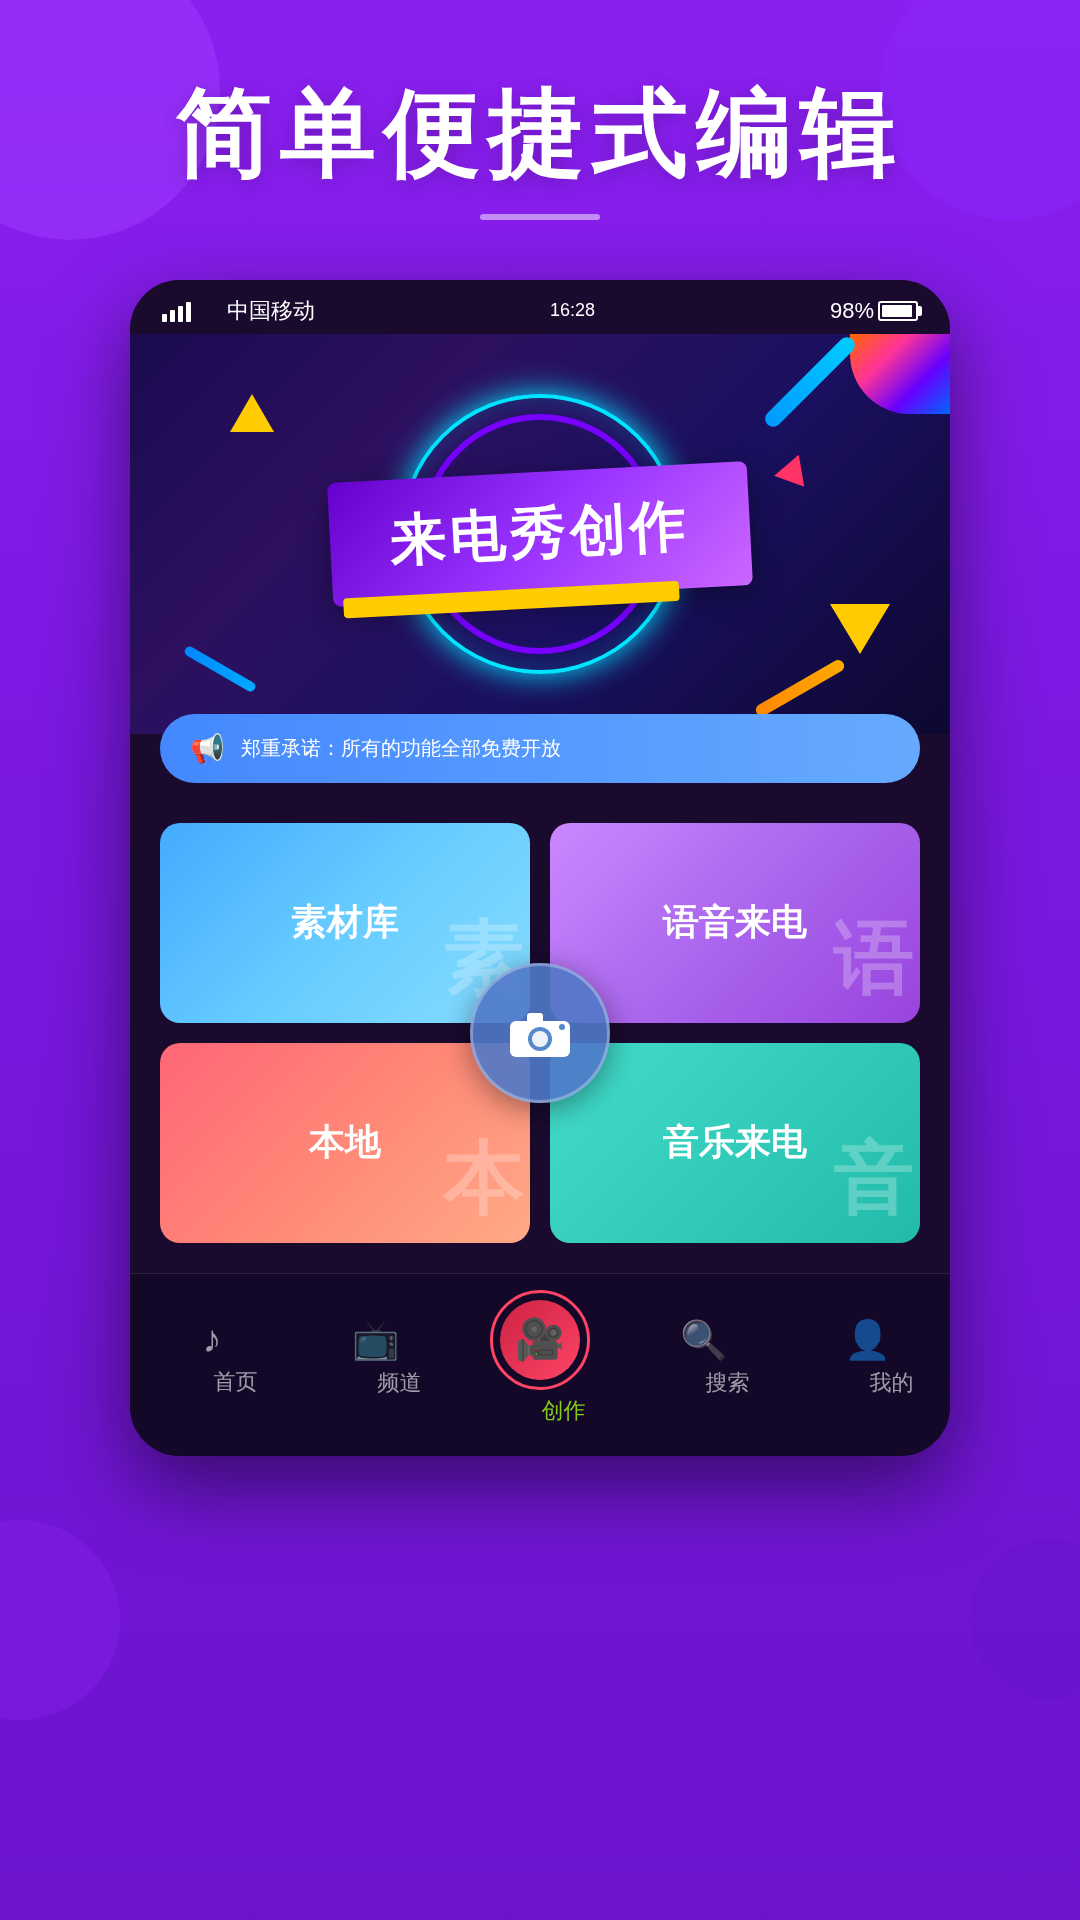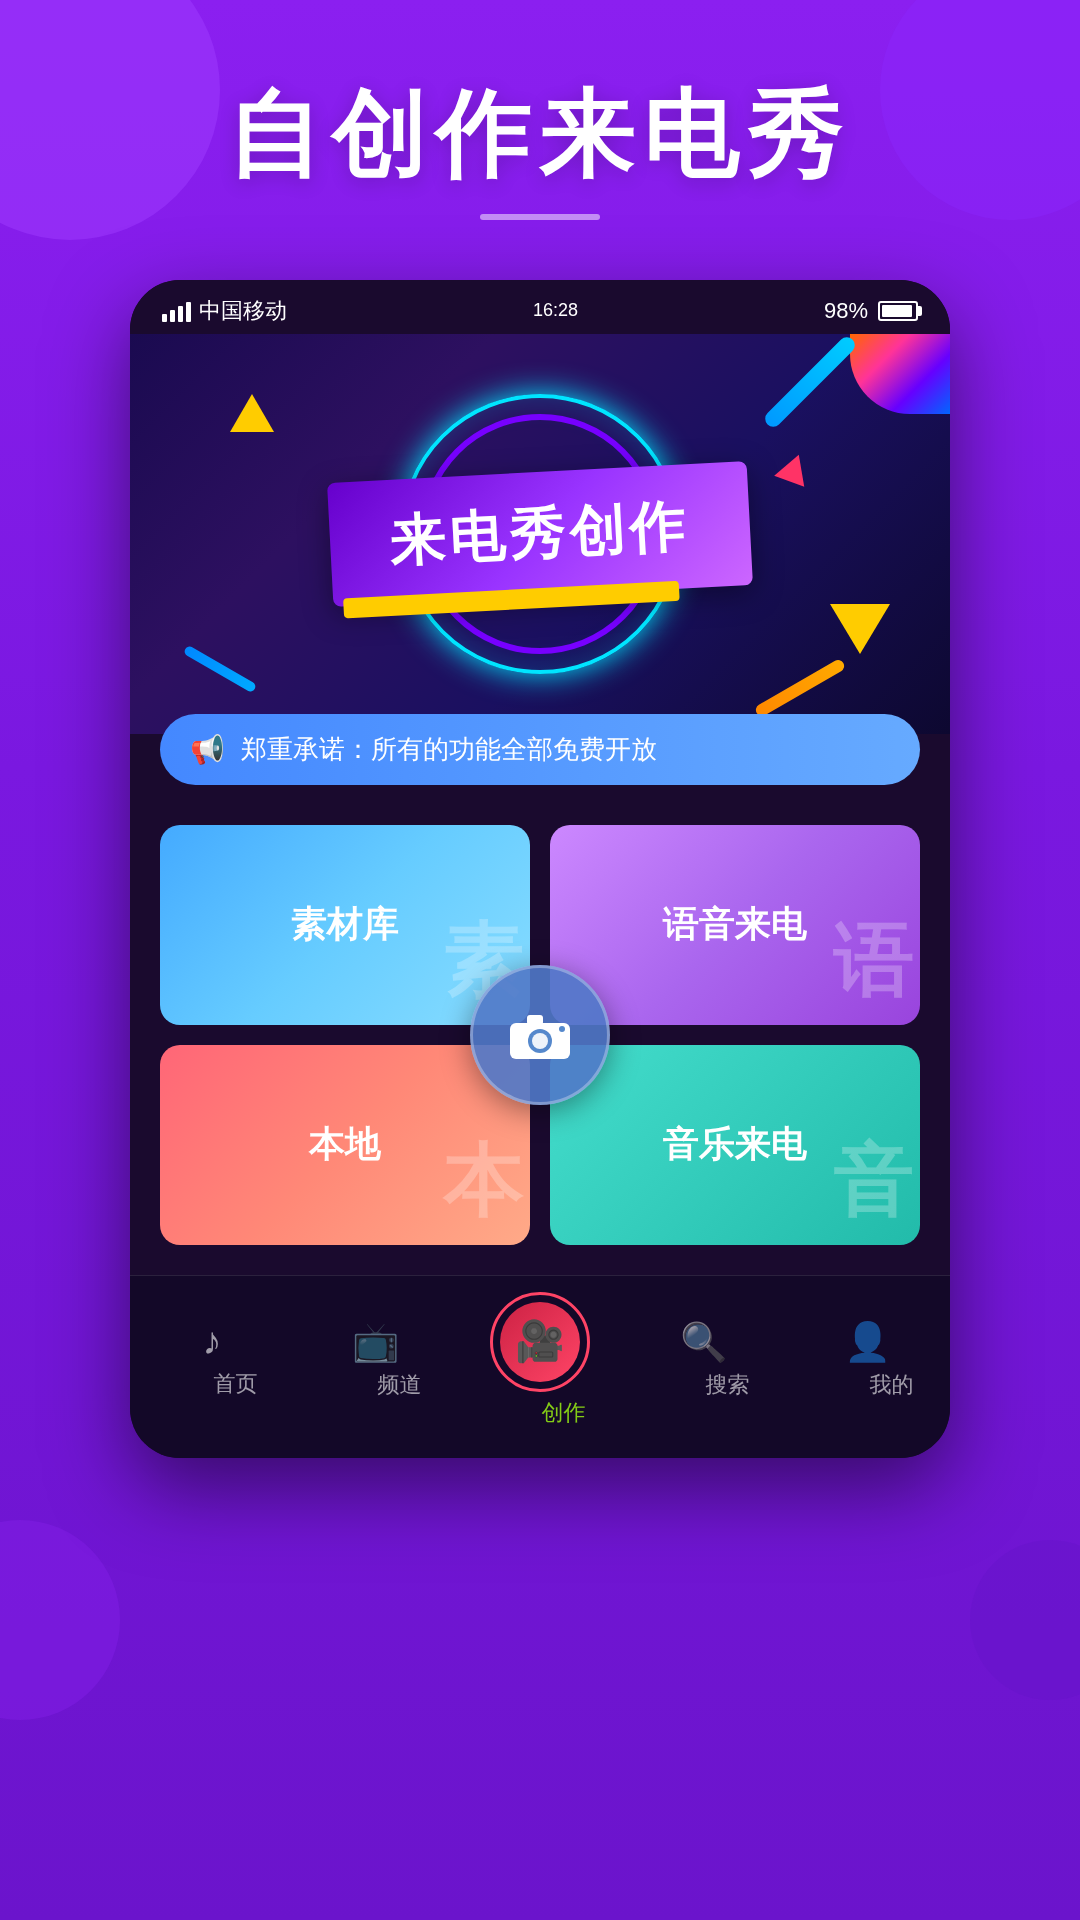--- a/index.html
+++ b/index.html
@@ -121,26 +121,26 @@
       display: flex;
       align-items: flex-end;
       gap: 3px;
       height: 22px;
     }
     .signal-bar {
       background: white;
       border-radius: 1px;
       width: 5px;
     }
-    .status-carrier { font-size: 22px; }
+    .status-carrier { font-size: 22px; margin-left: 28px; }
     .status-time { font-size: 18px; font-weight: 500; }
     .status-right {
       display: flex;
       align-items: center;
-      gap: 10px;
+      gap: 4px;
       font-size: 22px;
     }
     .battery-pct { font-size: 22px; }
     .battery-icon {
       width: 40px;
       height: 20px;
       border: 2px solid white;
       border-radius: 3px;
       position: relative;
       display: flex;
@@ -311,21 +311,21 @@
       color: white;
       font-size: 26px;
       transform: translateY(-20px);
       position: relative;
       z-index: 4;
     }
     .notice-icon {
       font-size: 28px;
     }
     .notice-text {
-      font-size: 26px;
+      font-size: 20px;
       color: white;
       flex: 1;
     }
 
     
     .grid-area {
       padding: 20px 30px 30px;
       background: #1a0a2e;
     }
     .grid-container {
@@ -455,21 +455,21 @@
 <body>
 
 <div class="bg-main">
 
   <div class="blob-top-left"></div>
   <div class="blob-top-right"></div>
   <div class="blob-bottom-left"></div>
   <div class="blob-bottom-right"></div>
 
   <div class="header-section">
-    <div class="main-title">自创作来电秀</div>
+    <div class="main-title">简单便捷式编辑</div>
     <div class="title-underline"></div>
   </div>
 
   <div class="phone-mockup">
 
     <div class="status-bar">
       <div class="status-left">
         <div class="signal-bars">
           <div class="signal-bar" style="height:8px;"></div>
           <div class="signal-bar" style="height:12px;"></div>

